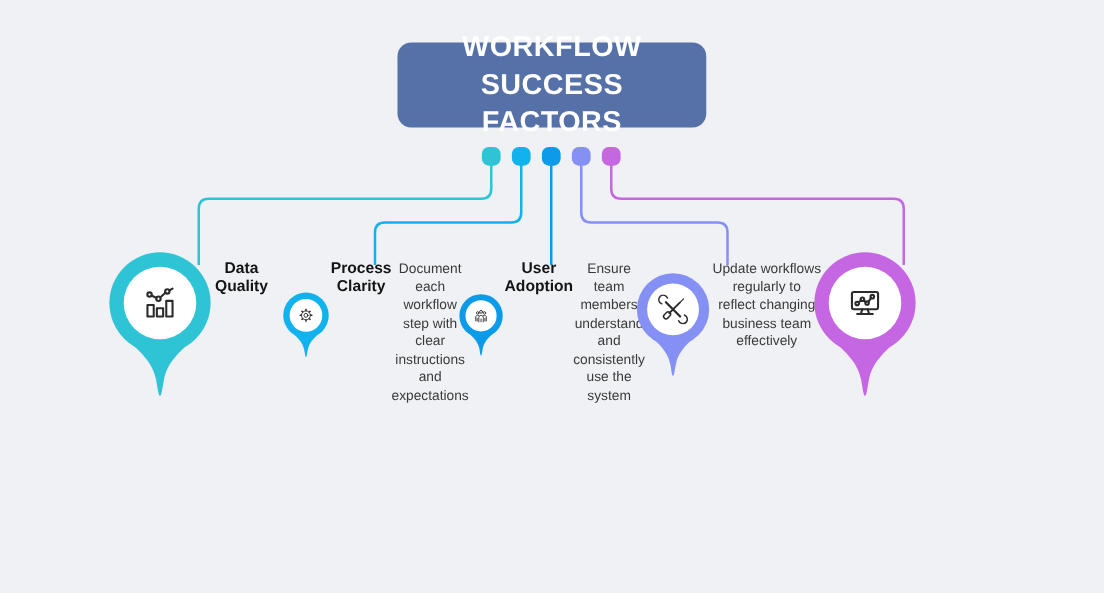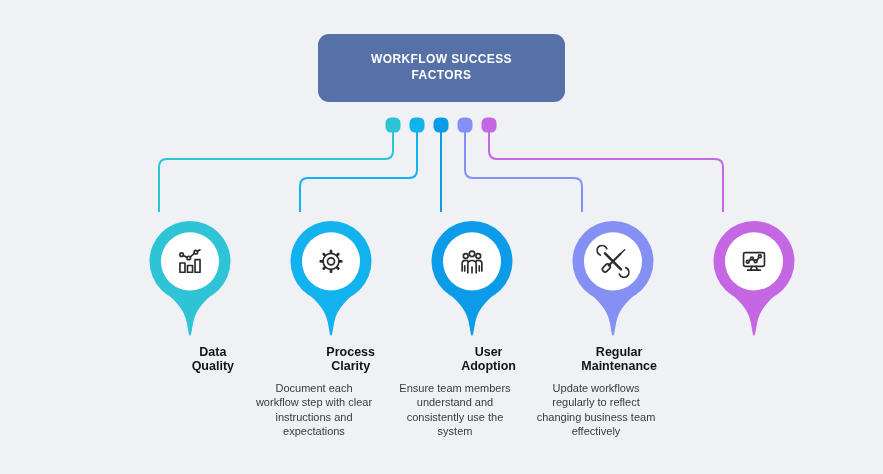--- a/index.html
+++ b/index.html
@@ -12,36 +12,36 @@
   }
   .title-card{
     position:absolute;
     left:318px;top:34px;width:247px;height:68px;
     border-radius:11px;
     display:flex;align-items:center;justify-content:center;
     text-align:center;
   }
   .title-card .title-text{
     color:#fff;
-    font-size:12px;
+    font-size:23px;
     font-weight:800;
     letter-spacing:.4px;
     line-height:1.3;
     white-space:pre-line;
   }
   #connector-overlay{
     position:absolute;left:0;top:0;width:883px;height:474px;
     z-index:1;
   }
   .factor-column{
     position:absolute;
-    top:220px;
+    top:201px;
     width:150px;
     z-index:2;
-    display:flex;flex-direction:column;align-items:flex-end;
+    display:flex;align-items:flex-start;
     text-align:center;
   }
   .pin-svg{display:block;}
   .factor-title{
     margin-top:6px;
     font-size:12.5px;
     font-weight:700;
     color:#141414;
     line-height:1.16;
     white-space:pre-line;
@@ -156,22 +156,20 @@
           <g fill="none" stroke="#2b2b2b" stroke-width="2" stroke-linecap="round" stroke-linejoin="round">
        <path d="M10.5 10.5 L29.5 29.5" stroke-width="3"></path>
        <path d="M12.5 4.8 A6 6 0 1 0 4.8 12.5"></path>
        <path d="M27.5 35.2 A6 6 0 1 0 35.2 27.5"></path>
        <path d="M34 6 L29 11" stroke-width="1.6"></path>
        <path d="M29 11 L15 25" stroke-width="2.6"></path>
        <rect x="6.8" y="24.8" width="10.5" height="6.4" rx="3.2" transform="rotate(-45 12 28)"></rect>
      </g>
         </svg>
     </svg>
-    <div class="factor-title">Regular
-Maintenance</div>
     <div class="factor-description">Update workflows regularly to reflect changing business team effectively</div>
   </div>
 
   <div class="factor-column" style="left:648px">
     <svg class="pin-svg" width="88" height="118.8" viewBox="0 0 100 135">
       <circle cx="50" cy="47" r="46" fill="#c566e2"></circle>
       <path d="M14 74 C31 91 43 99 46.5 117 C48 125 48.6 131.5 50 131.5 C51.4 131.5 52 125 53.5 117 C57 99 69 91 86 74 Q50 94 14 74 Z" fill="#c566e2"></path>
       <circle cx="50" cy="47" r="33" fill="#ffffff"></circle>
       <svg x="31" y="28" width="38" height="38" viewBox="0 0 40 40">
           <g fill="none" stroke="#2b2b2b" stroke-width="2" stroke-linecap="round" stroke-linejoin="round">

